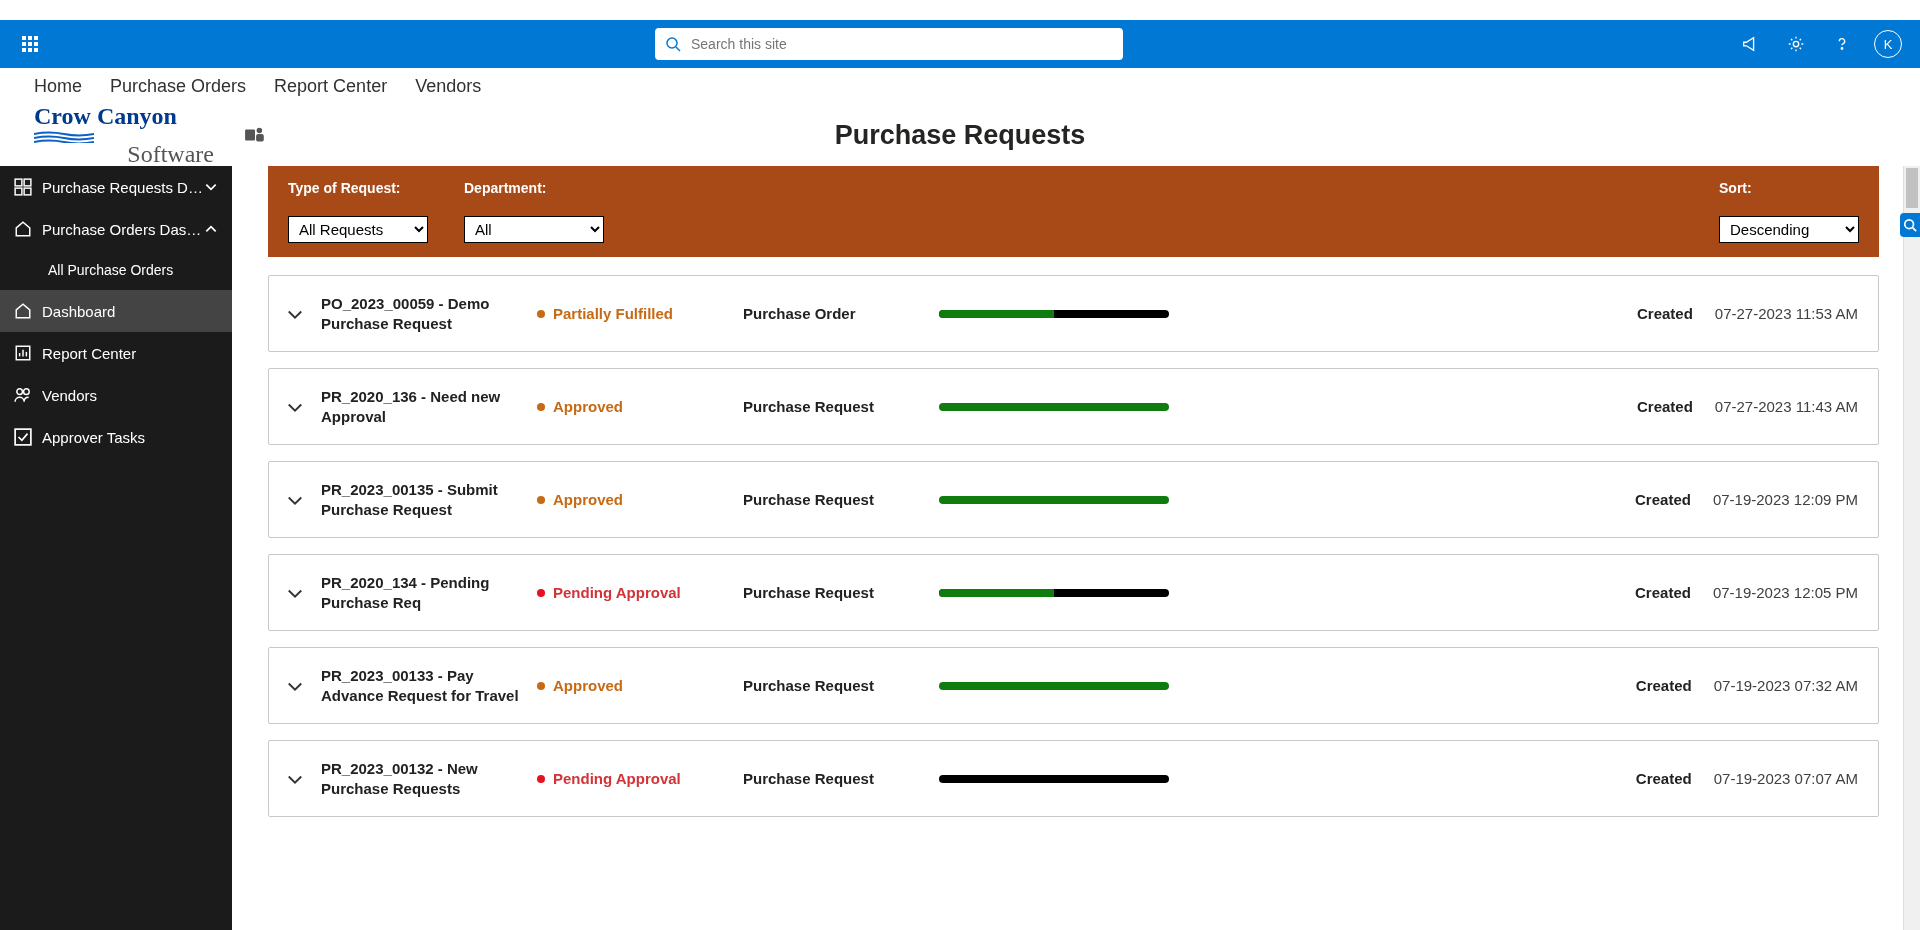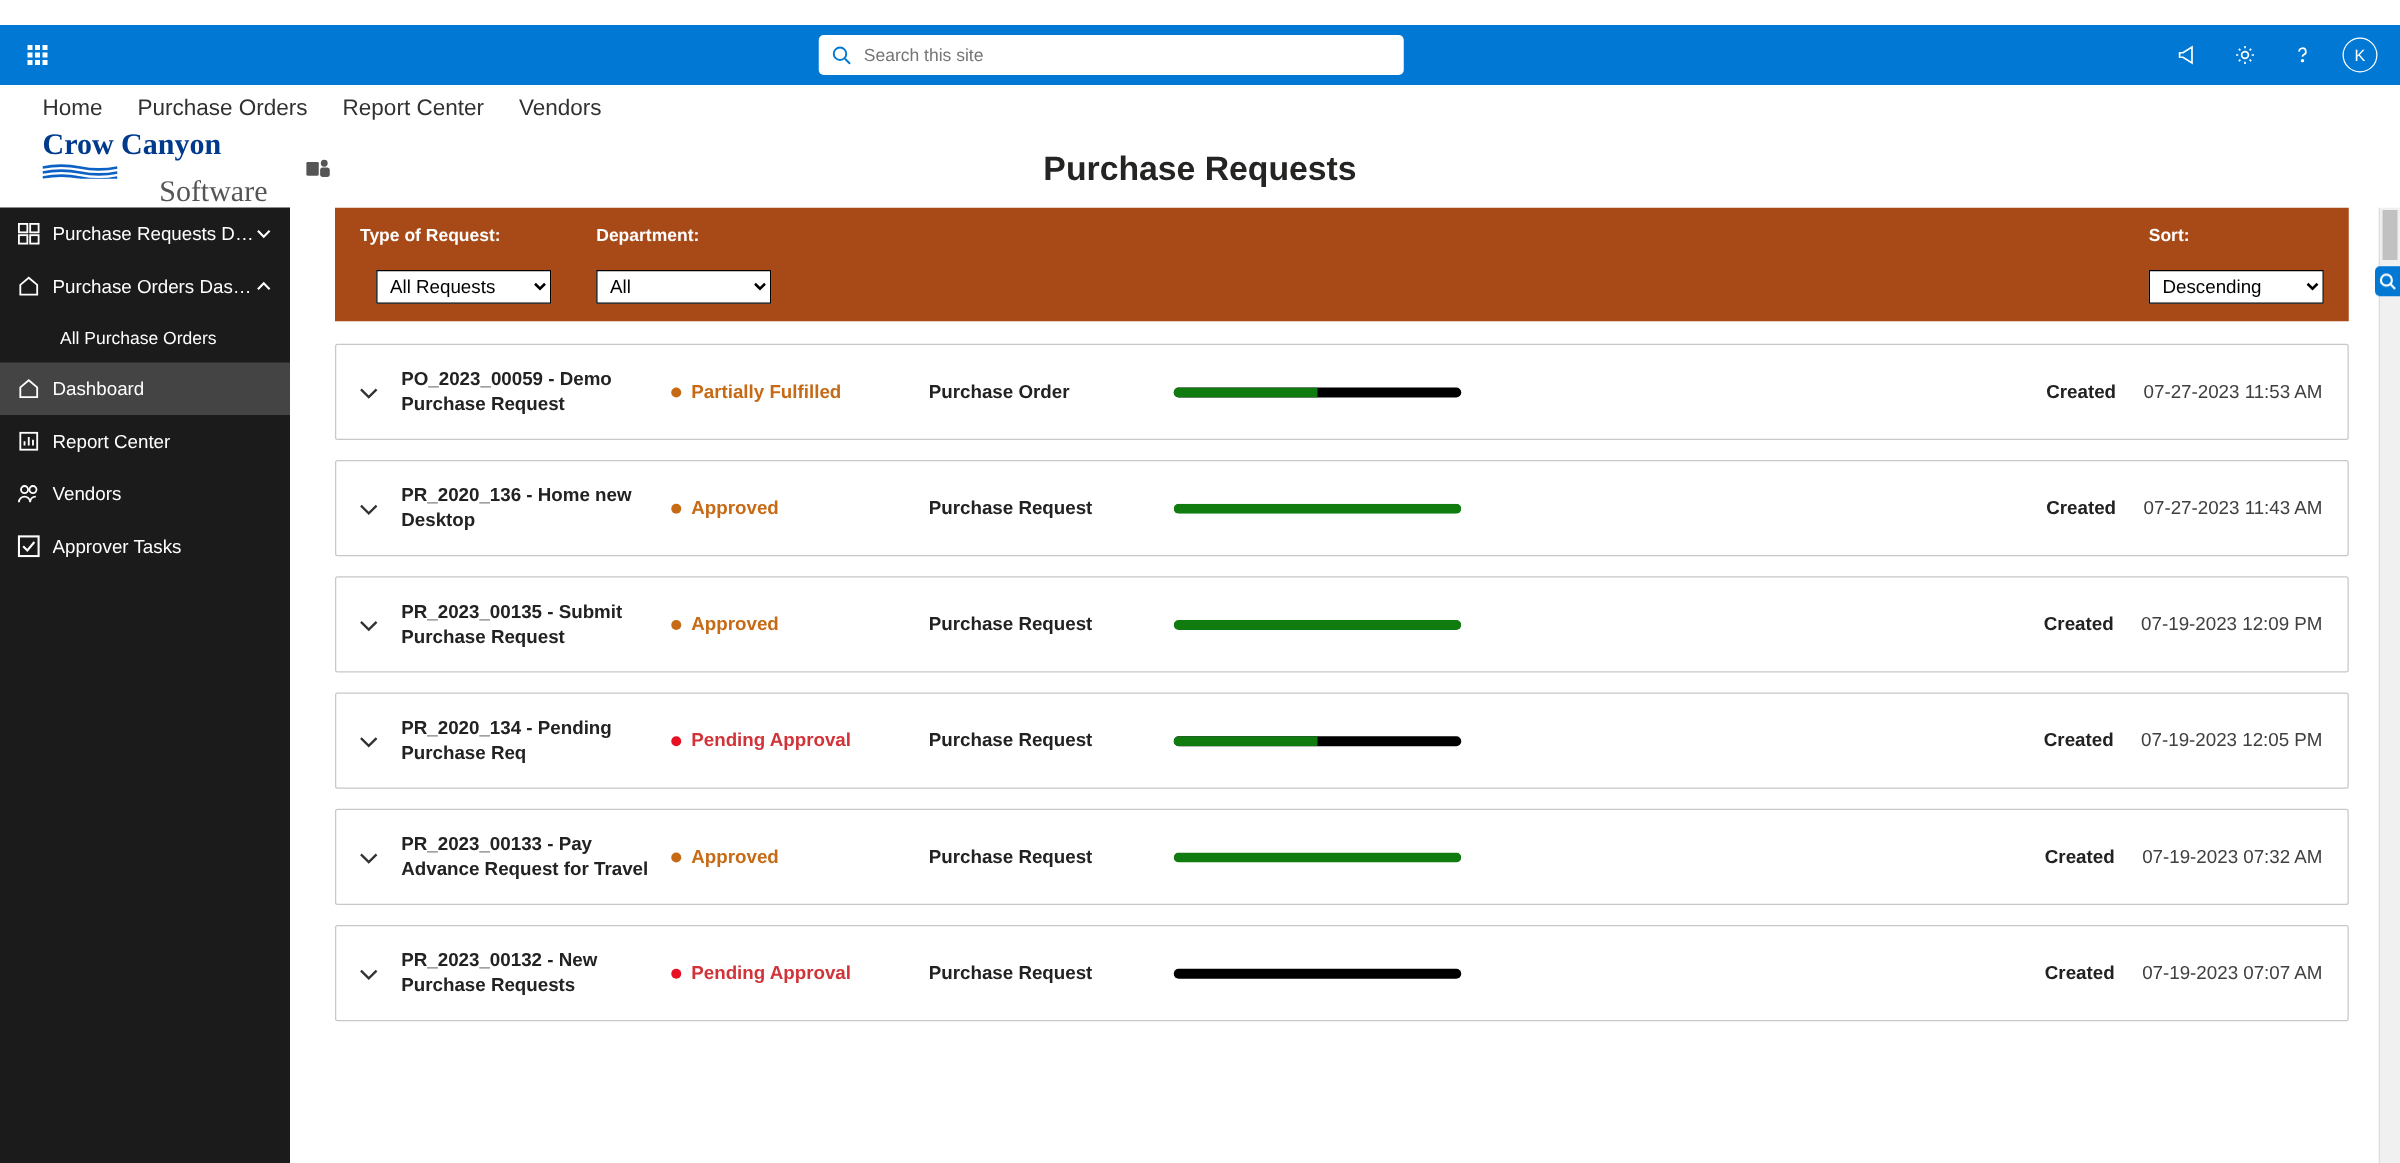--- a/index.html
+++ b/index.html
@@ -48,21 +48,21 @@
 .main { flex: 1; padding: 0 24px 0 36px; overflow-y: auto; position: relative; }
 .scrollbar-fake { position: absolute; right: 0; top: 0; width: 17px; height: 100%; background: #f0f0f0; border-left: 1px solid #ddd; }
 .scrollbar-thumb { position: absolute; top: 2px; left: 2px; right: 2px; height: 40px; background: #c1c1c1; }
 
 
 .filter-bar { background: #a84a17; color: #fff; padding: 14px 20px; display: flex; align-items: flex-end; gap: 36px; margin-right: 17px; }
 .filter-group label { display: block; font-weight: bold; font-size: 14px; margin-bottom: 20px; }
 .filter-group select { font-size: 15px; padding: 3px 6px; background: #fff; color: #000; border: 1px solid #000; }
 .filter-spacer { flex: 1; }
 .filter-group.sort select { min-width: 140px; }
-.filter-group.type select { min-width: 140px; margin-left: 13px; }
+.filter-group.type select { min-width: 140px; }
 .filter-group.dept select { min-width: 140px; }
 
 
 .requests { margin-top: 18px; margin-right: 17px; }
 .req-row { border: 1px solid #c8c8c8; border-radius: 2px; padding: 18px 20px 18px 16px; margin-bottom: 16px; display: flex; align-items: center; gap: 16px; }
 .req-chev { width: 20px; height: 20px; flex-shrink: 0; cursor: pointer; }
 .req-title { width: 200px; font-weight: 600; font-size: 15px; color: #222; line-height: 1.3; }
 .req-status { width: 190px; display: flex; align-items: center; gap: 8px; font-weight: 600; font-size: 15px; }
 .status-dot { width: 8px; height: 8px; border-radius: 50%; flex-shrink: 0; }
 .req-type { width: 180px; font-weight: 600; font-size: 15px; color: #222; }
@@ -244,21 +244,21 @@
               <div class="progress-fill" style="width:50%"></div>
             </div>
           </div>
           <div class="req-created">Created</div>
           <div class="req-date">07-27-2023 11:53 AM</div>
         </div>
         <div class="req-row">
           <svg class="req-chev" viewBox="0 0 16 16" fill="none" stroke="#333" stroke-width="1.5">
             <path d="M3 6l5 5 5-5"></path>
           </svg>
-          <div class="req-title">PR_2020_136 - Home new Desktop</div>
+          <div class="req-title">PR_2020_136 - Need new Approval</div>
           <div class="req-status" style="color:#c76a15">
             <span class="status-dot" style="background:#c76a15"></span>
             <span>Approved</span>
           </div>
           <div class="req-type">Purchase Request</div>
           <div class="req-progress">
             <div class="progress-bar">
               <div class="progress-fill" style="width:100%"></div>
             </div>
           </div>

